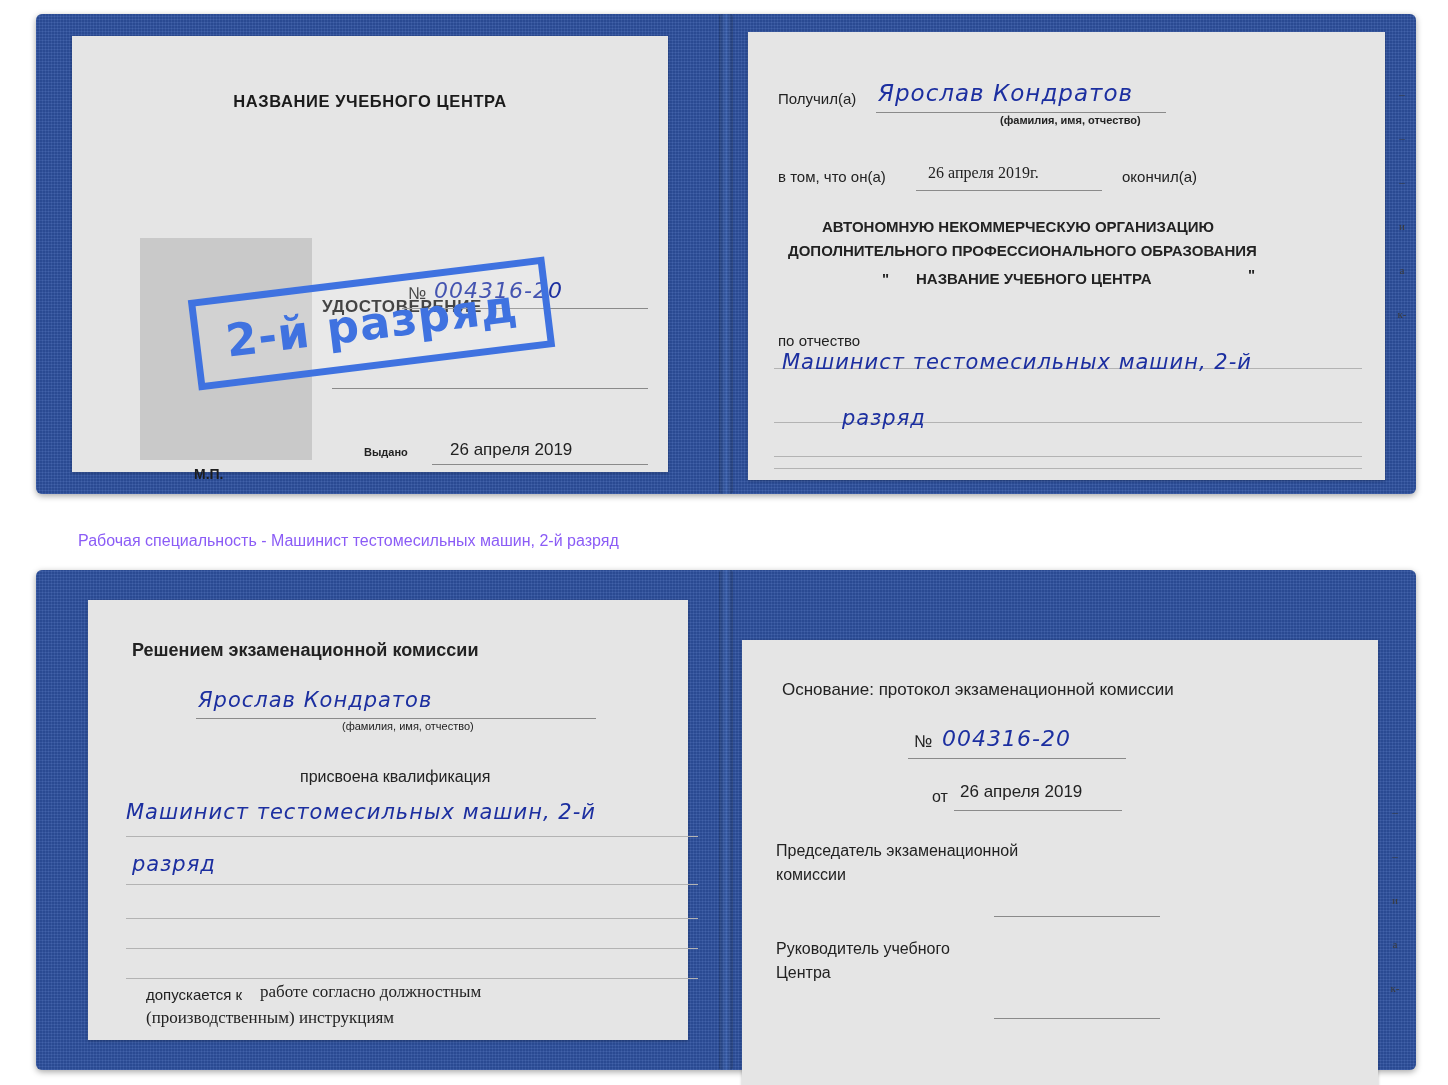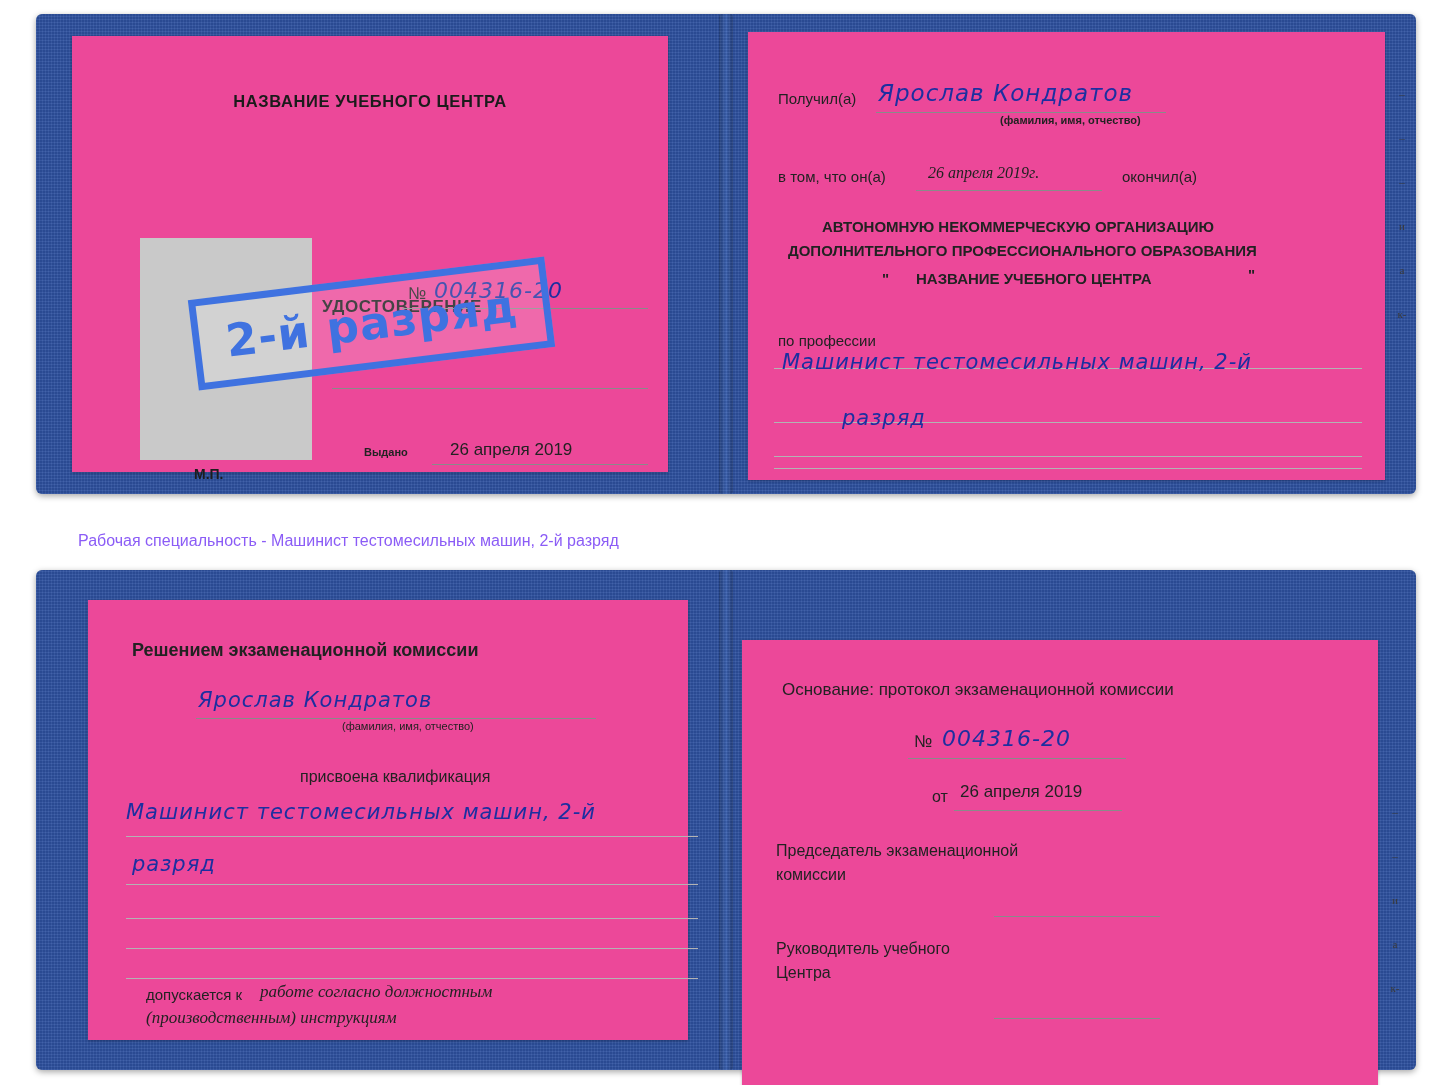--- a/index.html
+++ b/index.html
@@ -51,21 +51,21 @@
     inset: 0;
     border-radius: 6px;
     background:
       repeating-linear-gradient(0deg, rgba(255,255,255,.05) 0 1px, rgba(0,0,0,.05) 1px 3px),
       repeating-linear-gradient(90deg, rgba(255,255,255,.05) 0 1px, rgba(0,0,0,.04) 1px 3px);
     pointer-events: none;
   }
 
   .page {
     position: absolute;
-    background: #ec4899;
+    background: #e5e5e5;
     box-shadow: 0 1px 3px rgba(0,0,0,.25);
   }
   .page.left  { left: 34px; top: 22px; }
   .page.right { right: 34px; top: 22px; }
 
   .book.top .page    { width: 596px; height: 436px; }
   .book.bottom .page { width: 596px; height: 456px; }
 
   .book.top .page.left  { left: 36px;  top: 22px; }
   .book.top .page.right { left: 712px; top: 18px; width: 630px; height: 448px; padding-left: 7px;}
@@ -109,21 +109,20 @@
   .hand.big { font-size: 22px; }
   .typed {
     position: absolute;
     font-family: "Liberation Sans", sans-serif;
     color: #222;
     font-size: 15px;
     white-space: nowrap;
   }
   .typed.serif-italic {
     font-family: "Liberation Serif", serif;
-    font-style: italic;
     font-size: 17px;
   }
   .rule {
     position: absolute;
     border-bottom: 1px solid #8a8a8a;
     height: 0;
   }
   .rule.thin { border-bottom: 1px solid #b3b3b3; }
 
   
@@ -198,21 +197,21 @@
     <div class="typed serif-italic" style="left:180px; top:132px; font-size:16px;">26 апреля 2019г.</div>
     <div class="rule" style="left:168px; top:158px; width:186px;"></div>
     <div class="typed" style="left:374px; top:136px;">окончил(а)</div>
 
     <div class="typed bold" style="left:40px; top:210px; font-size:15px;">ДОПОЛНИТЕЛЬНОГО ПРОФЕССИОНАЛЬНОГО ОБРАЗОВАНИЯ</div>
     <div class="typed bold" style="left:74px; top:186px; font-size:15px;">АВТОНОМНУЮ НЕКОММЕРЧЕСКУЮ ОРГАНИЗАЦИЮ</div>
     <div class="typed bold" style="left:134px; top:238px; font-size:15px;">"</div>
     <div class="typed bold" style="left:168px; top:238px; font-size:15px;">НАЗВАНИЕ УЧЕБНОГО ЦЕНТРА</div>
     <div class="typed bold" style="left:500px; top:234px; font-size:15px;">"</div>
 
-    <div class="typed" style="left:30px; top:300px;">по профессии</div>
+    <div class="typed" style="left:30px; top:300px;">по отчество</div>
     <div class="rule thin" style="left:26px; top:336px; width:588px;"></div>
     <div class="hand" style="left:34px; top:318px; font-size:21px;">Машинист тестомесильных машин, 2-й</div>
 
     <div class="rule thin" style="left:26px; top:390px; width:588px;"></div>
     <div class="hand" style="left:94px; top:374px; font-size:21px;">разряд</div>
 
     <div class="rule thin" style="left:26px; top:424px; width:588px;"></div>
     <div class="rule thin" style="left:26px; top:436px; width:588px;"></div>
 
     <div class="edge-lines">

